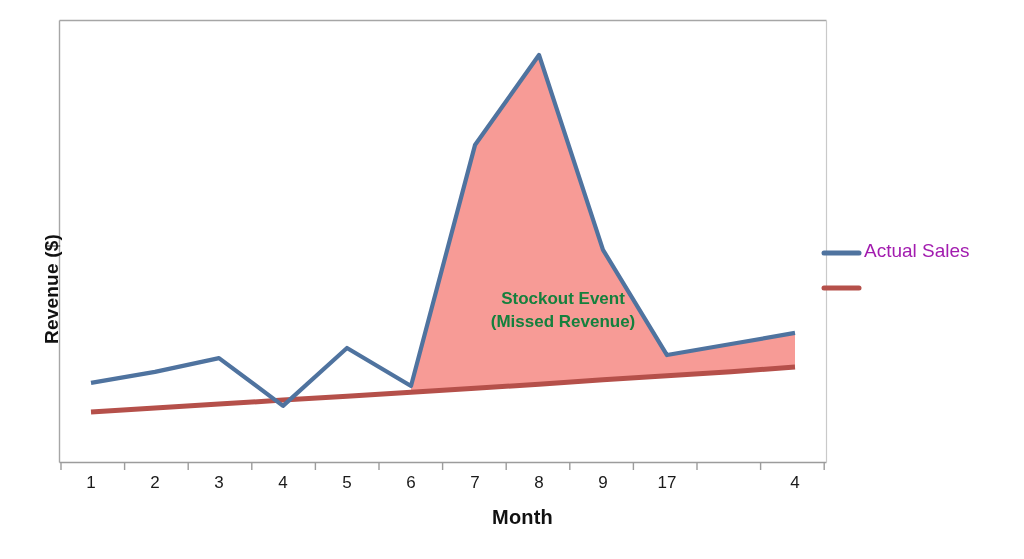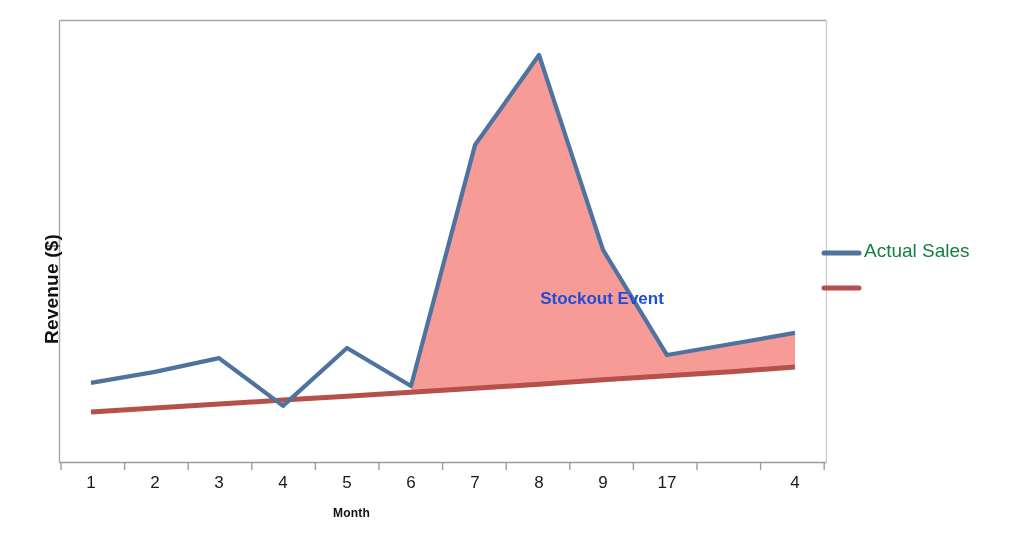--- a/index.html
+++ b/index.html
@@ -37,53 +37,53 @@
     font-size: 19px;
     left: -18px;
     top: 278px;
     width: 140px;
     text-align: center;
     transform: rotate(-90deg);
     transform-origin: center center;
     letter-spacing: .2px;
   }
   #x-axis-title {
-    font-size: 12px;
+    font-size: 20px;
     left: 333px;
     top: 506px;
     width: 220px;
-    text-align: left;
+    text-align: right;
     letter-spacing: .2px;
   }
   .tick-label {
     position: absolute;
     font-size: 17px;
     color: #1a1a1a;
     text-align: center;
     width: 56px;
     top: 473px;
     font-family: "Liberation Sans", sans-serif;
   }
   .annotation-line {
     position: absolute;
     font-size: 17px;
     font-weight: bold;
-    color: #1d4ed8;
+    color: #15803d;
     text-align: center;
     width: 300px;
-    left: 452px;
+    left: 413px;
     white-space: nowrap;
     font-family: "Liberation Sans", sans-serif;
   }
   #annotation-line-1 { top: 289px; }
   #annotation-line-2 { top: 312px; }
   .legend-label {
     position: absolute;
     font-size: 19px;
-    color: #15803d;
+    color: #a21caf;
     white-space: nowrap;
     left: 864px;
     font-family: "Liberation Sans", sans-serif;
   }
   #legend-label-0 { top: 240px; }
   #legend-label-1 { top: 275px; }
 </style>
 </head>
 <body>
 
@@ -134,16 +134,17 @@
       <div class="tick-label" style="left: 319px;">5</div>
       <div class="tick-label" style="left: 383px;">6</div>
       <div class="tick-label" style="left: 447px;">7</div>
       <div class="tick-label" style="left: 511px;">8</div>
       <div class="tick-label" style="left: 575px;">9</div>
       <div class="tick-label" style="left: 639px;">17</div>
       <div class="tick-label" style="left: 767px;">4</div>
     </div>
 
   <div class="annotation-line" id="annotation-line-1">Stockout Event</div>
+  <div class="annotation-line" id="annotation-line-2">(Missed Revenue)</div>
 
   <div class="legend-label" id="legend-label-0">Actual Sales</div>
 
 </div>
 
 </body></html>

